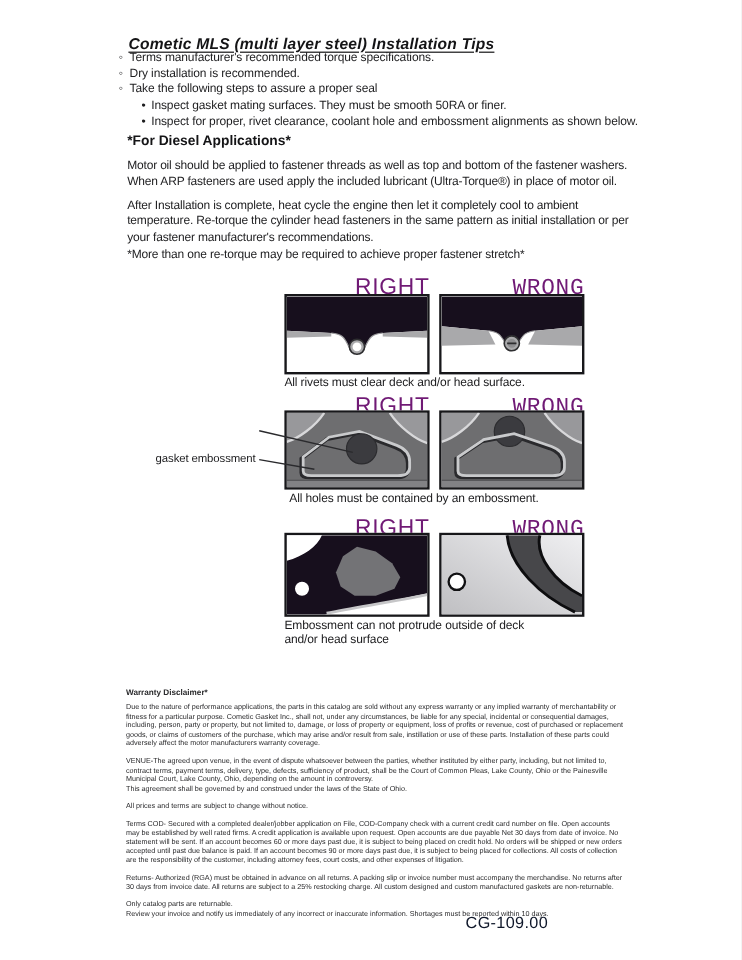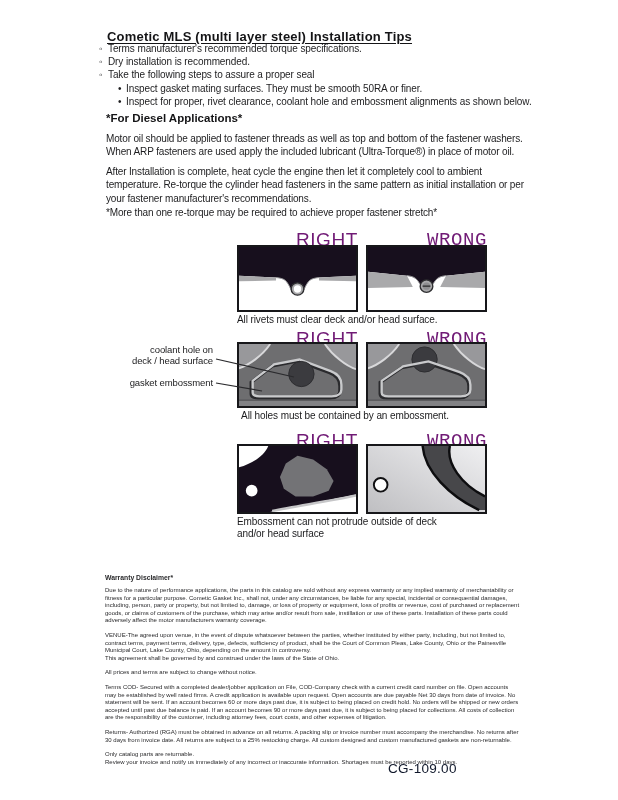--- a/index.html
+++ b/index.html
@@ -5,21 +5,21 @@
   html,body{margin:0;padding:0;background:#e8e8e8;}
   .page{
     position:relative;width:618px;height:800px;background:#ffffff;
     font-family:"Liberation Sans","DejaVu Sans",sans-serif;color:#1d1d1f;
     overflow:hidden;margin:0 auto;
   }
   .abs{position:absolute;}
   .title{
     left:107px;top:20px;width:430px;
     font-size:13px;font-weight:bold;letter-spacing:.2px;color:#141416;
-    text-decoration:underline;text-underline-offset:2px;
+    text-decoration:underline;text-underline-offset:2px;font-style:italic;
   }
   .tips{left:99px;top:42px;width:440px;list-style:none;margin:0;padding:0;font-size:10px;}
   .tips li{display:flex;line-height:13.2px;letter-spacing:-.1px;}
   .tips .blt{width:9px;flex:0 0 9px;text-align:left;}
   .tips li.sub{padding-left:19px;}
   .tips li.sub .blt{width:8px;flex:0 0 8px;}
   .diesel-heading{left:106px;top:112px;width:300px;font-size:11.5px;font-weight:bold;color:#141416;}
   .body-par{left:106px;top:0;width:432px;margin:0;font-size:10px;line-height:13.4px;letter-spacing:-.15px;}
   .par1{top:132px;} .par2{top:165px;} .par3{top:206px;}
 
@@ -103,22 +103,20 @@
       <circle cx="60" cy="41" r="6.5" style="fill:var(--steel-gray)" stroke="#2e2e30" stroke-width="1.4"></circle>
       <circle cx="60" cy="41" r="3.8" fill="#8e8e90"></circle>
       <line x1="56" y1="41" x2="64" y2="41" stroke="#2e2e30" stroke-width="1.4"></line>
     </svg>
   </div>
   <div class="abs caption cap1">All rivets must clear deck and/or head surface.</div>
 
   <div class="abs fig-label colL h2-row">RIGHT</div>
   <div class="abs fig-label colR h2-row">WRONG</div>
 
-  <div class="abs annotation ann1">coolant hole on
-deck / head surface</div>
   <div class="abs annotation ann2">gasket embossment</div>
 
   <div class="abs panel colL p2-row">
     <svg viewBox="0 0 120 64" preserveAspectRatio="none" aria-hidden="true">
       <rect x="0" y="0" width="120" height="64" style="fill:var(--gasket-gray)"></rect>
       <path d="M0 0 H32 C24 12 10 22 0 25 Z" style="fill:var(--bore-gray)"></path>
       <path d="M120 0 H88 C96 12 110 23 120 26 Z" style="fill:var(--bore-gray)"></path>
       <path d="M32 0 C24 12 10 22 0 25" fill="none" stroke="#d8d8da" stroke-width="2"></path>
       <path d="M88 0 C96 12 110 23 120 26" fill="none" stroke="#d8d8da" stroke-width="2"></path>
       <path d="M14 50 L14 38 L36 21 L62 16 L94 28 C102 31 105 36 105 42 L105 47 C105 52 101 54 95 54 L21 54 C16 54 14 52 14 50 Z" fill="none" stroke="#2a2a2d" stroke-width="3.4" transform="translate(-1.5,1.5)"></path>

